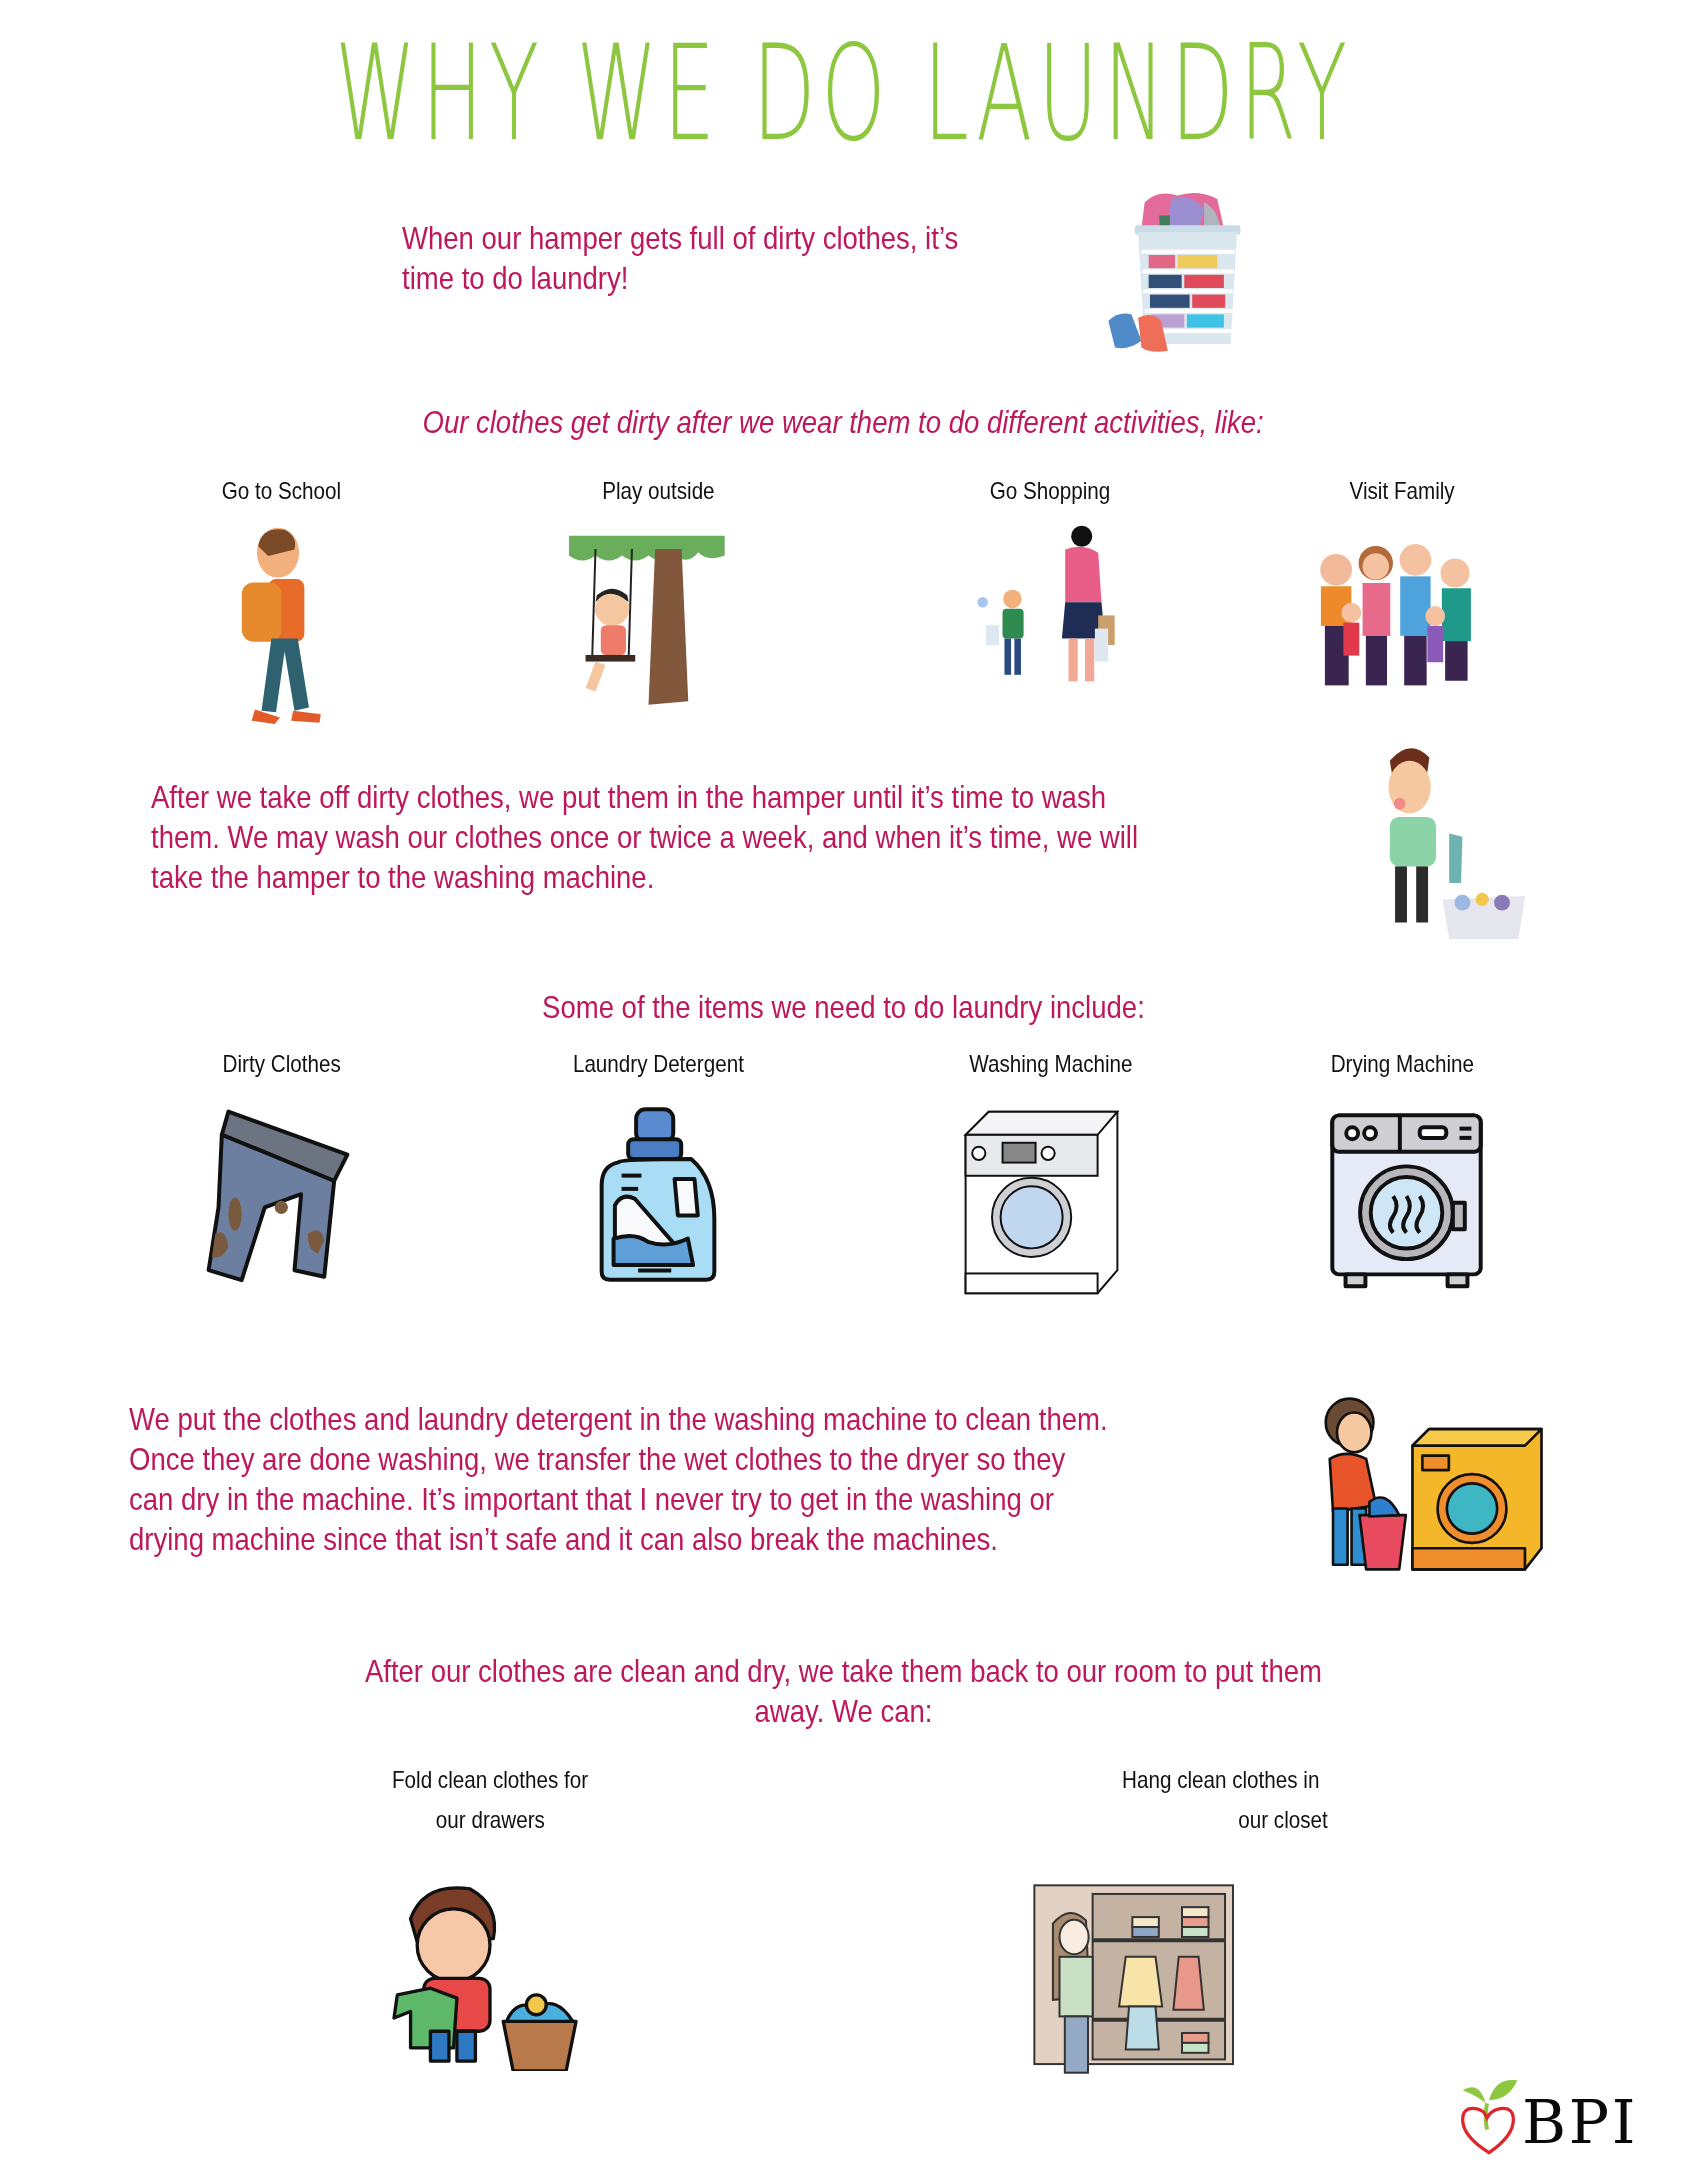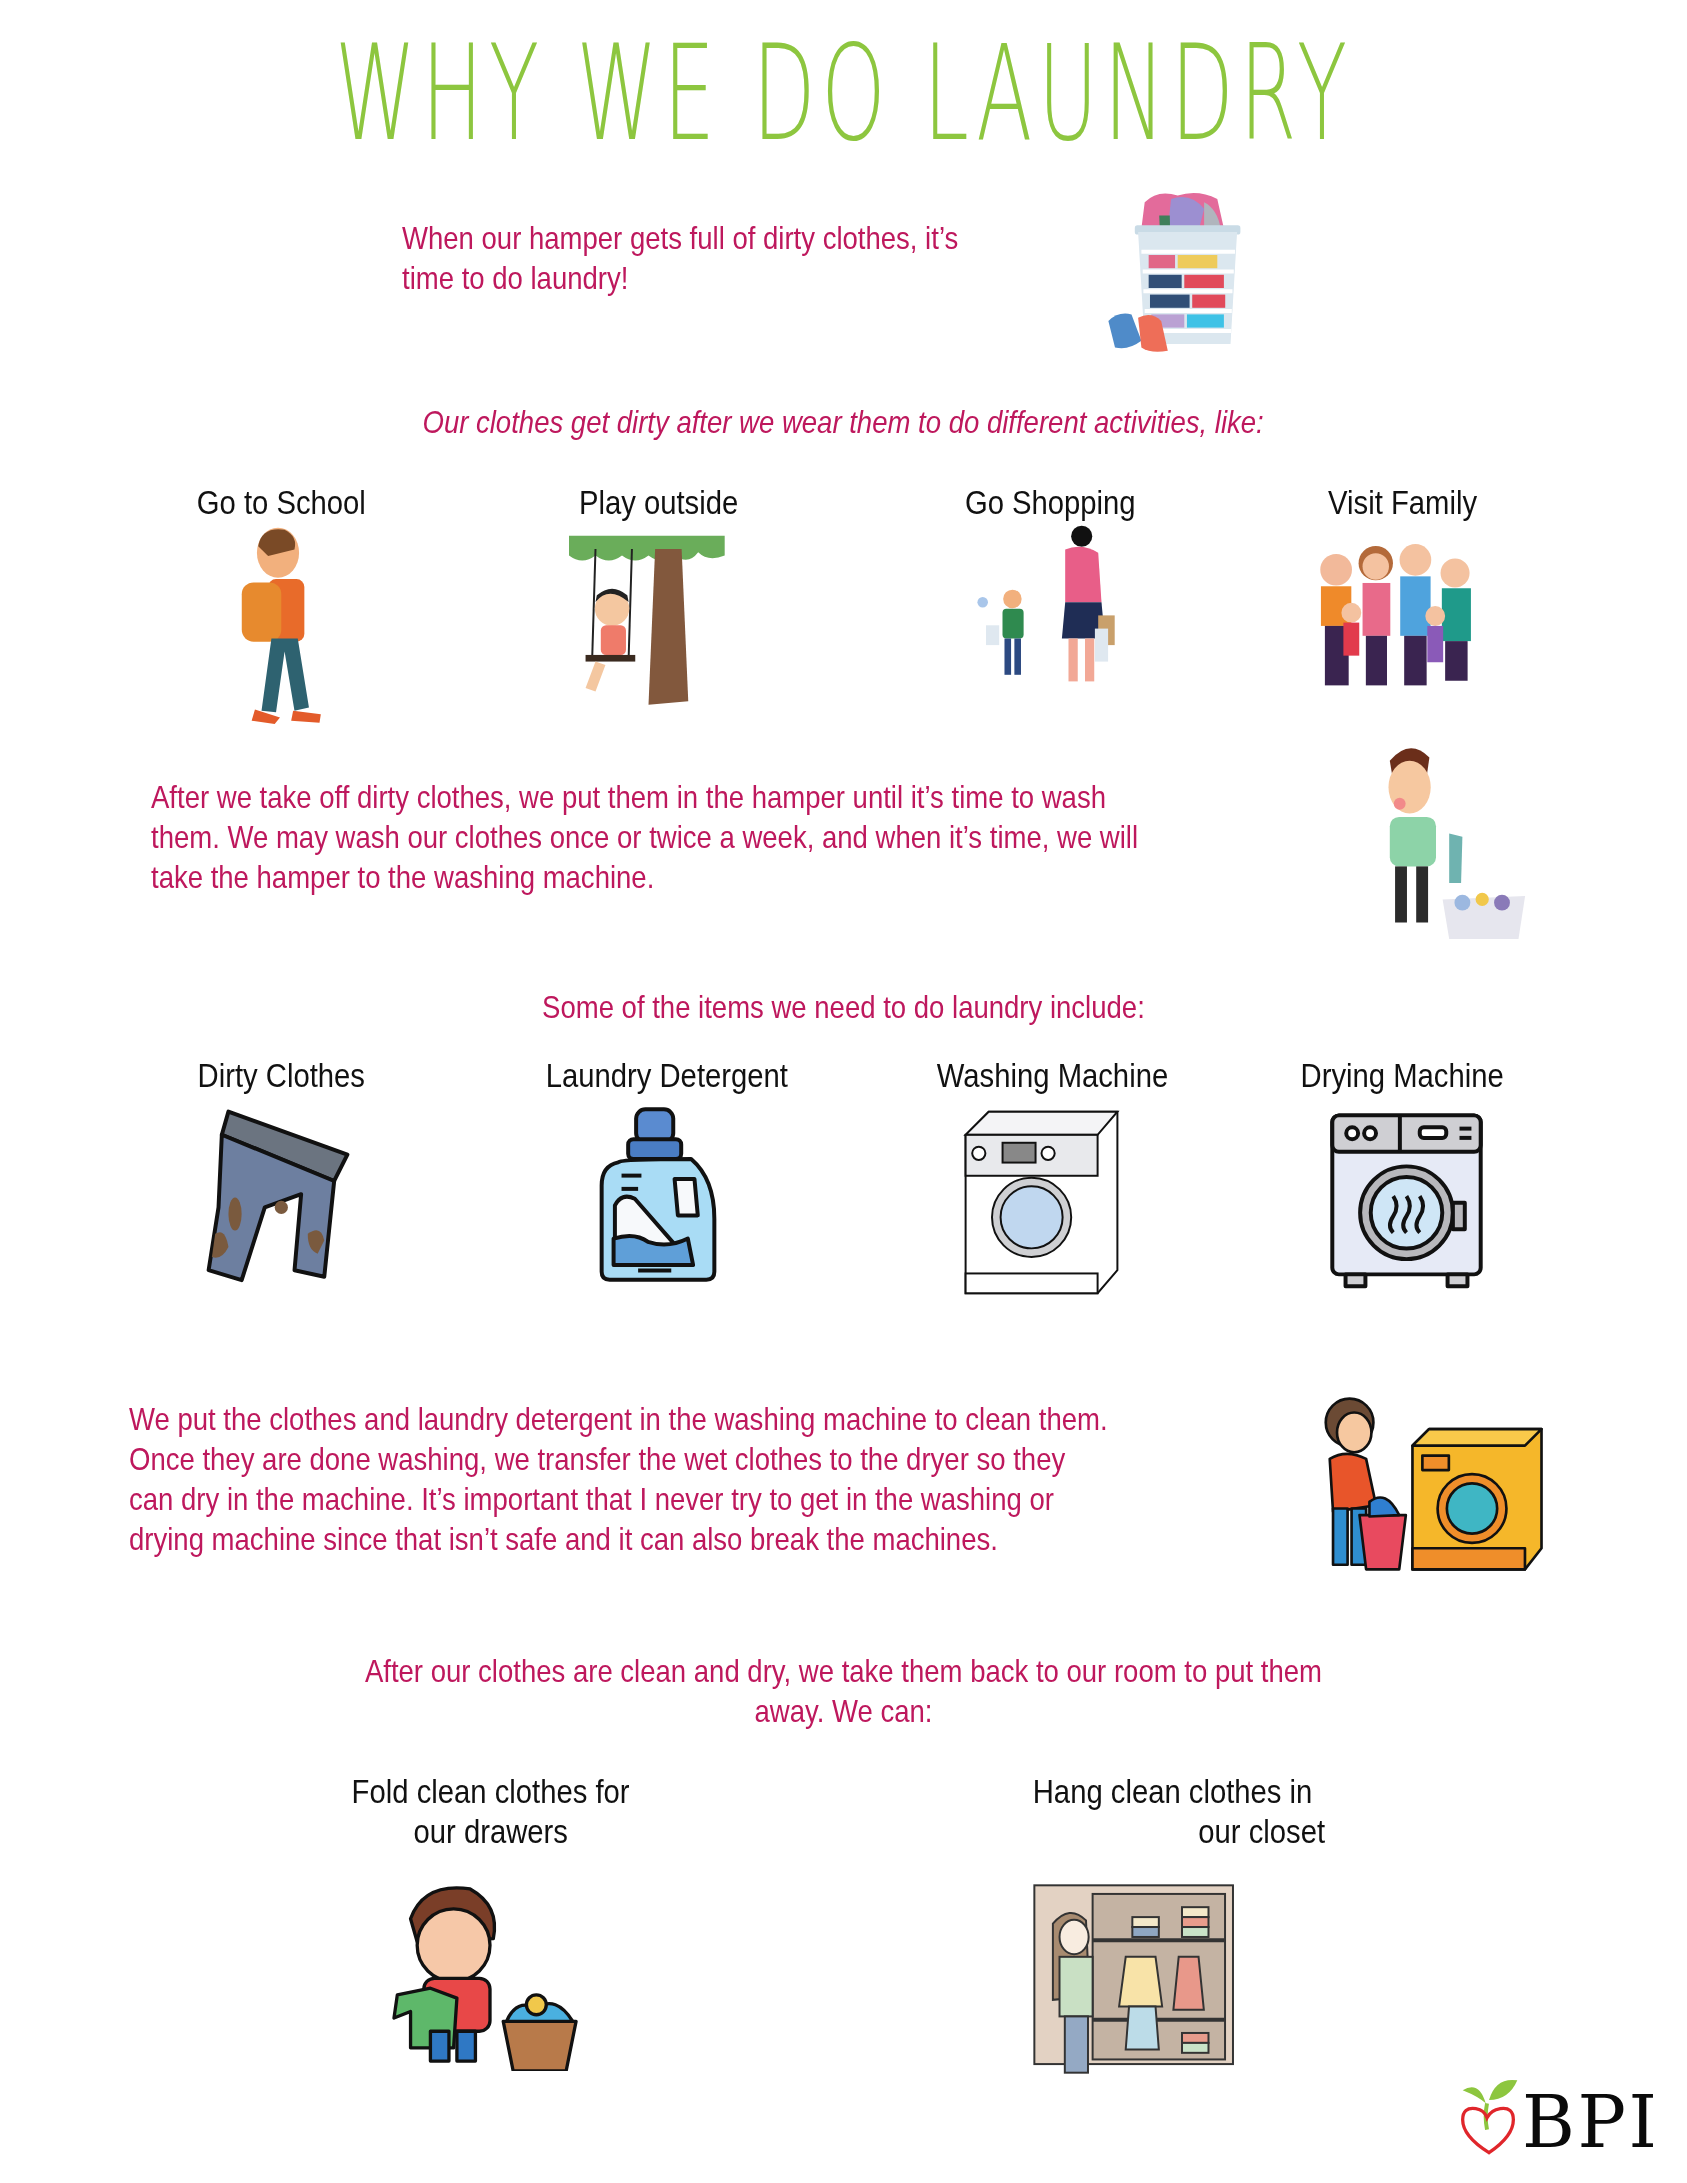--- a/index.html
+++ b/index.html
@@ -6,21 +6,21 @@
   body { width:1687px; height:2183px; position:relative; overflow:hidden;
          font-family:"Liberation Sans", sans-serif; color:#111; }
   .abs { position:absolute; }
   .title { left:0; width:1687px; top:26.5px; text-align:center; color:#8dc63f;
            font-family:"DejaVu Sans", sans-serif; font-weight:300; font-size:132px;
            letter-spacing:9.3px; line-height:132px; transform:scaleY(1.0); }
   .title span { display:inline-block; transform:scaleX(0.62); transform-origin:center; white-space:nowrap; }
   .txt { font-size:32px; line-height:40px; color:#be185d; }
   .cond { display:inline-block; transform:scaleX(0.86); transform-origin:left top; white-space:nowrap; }
   .center { text-align:center; }
-  .label { font-size:34px; line-height:40px; text-align:center; white-space:nowrap;margin-top:11px; }
+  .label { font-size:24px; line-height:40px; text-align:center; white-space:nowrap; }
   .label span { display:inline-block; transform:scaleX(0.86); }
   svg { display:block; }
 </style>
 </head>
 <body>
 
 <div class="abs title"><span>WHY WE DO LAUNDRY</span></div>
 
 <div class="abs txt" style="left:402px; top:218px;">
   <div class="cond">When our hamper gets full of dirty clothes, it’s</div><br>
@@ -290,14 +290,14 @@
 </div>
 
 <div class="abs" style="left:1459px; top:2077px;">
   <svg width="60" height="79" viewBox="0 0 90 120">
     <path d="M5 20 Q30 5 40 40 Q30 30 5 20Z" fill="#8dc63f"></path>
     <path d="M45 35 Q55 0 88 5 Q75 35 45 35Z" fill="#8dc63f"></path>
     <path d="M42 40 Q38 60 42 80" stroke="#8dc63f" stroke-width="6" fill="none"></path>
     <path d="M45 115 Q5 90 5 65 Q5 45 25 48 Q38 50 42 62 Q48 50 62 48 Q82 45 82 65 Q82 90 45 115Z" fill="none" stroke="#e0262b" stroke-width="5"></path>
   </svg>
 </div>
-<div class="abs" style="left:1522px; top:2079px; font-family:'DejaVu Serif', serif; font-size:72px; line-height:86px; color:#0a0a0a; letter-spacing:2.6px;">BPI</div>
+<div class="abs" style="left:1522px; top:2079px; font-family:'DejaVu Serif', serif; font-size:60px; line-height:86px; color:#0a0a0a; letter-spacing:2.6px;">BPI</div>
 
 
 </body></html>

